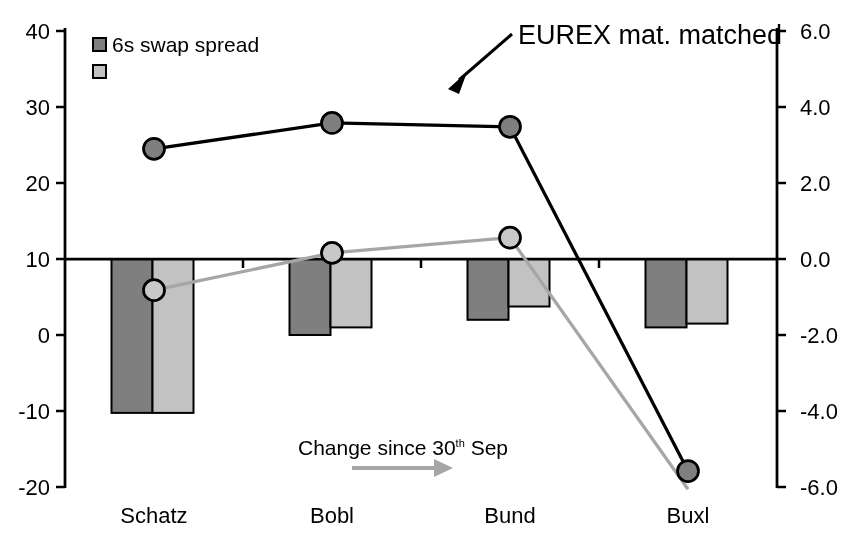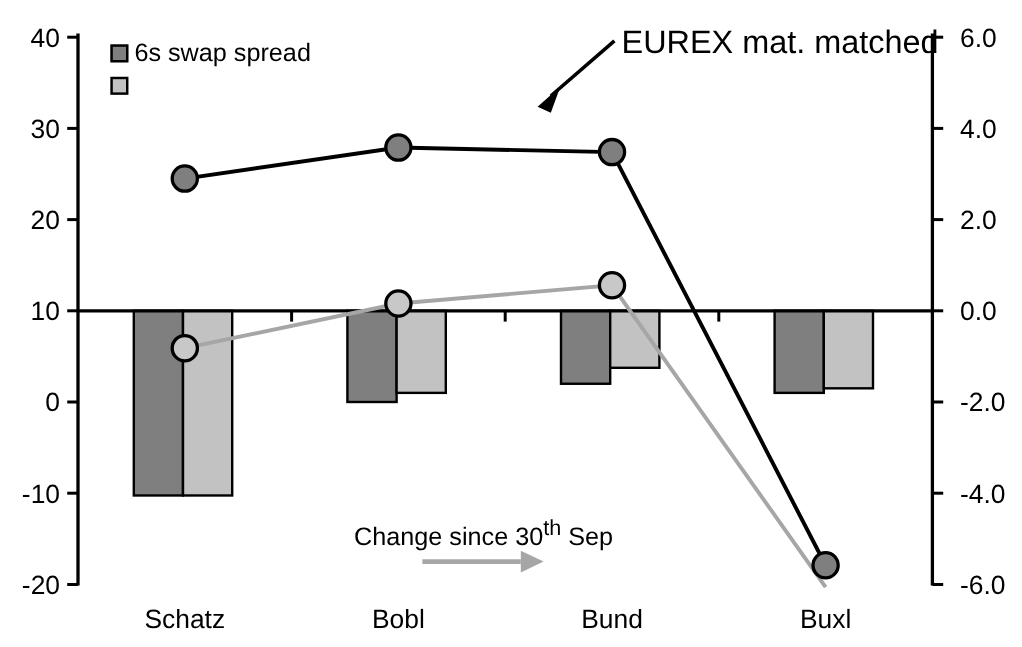--- a/index.html
+++ b/index.html
@@ -30,21 +30,21 @@
   .curve-note {
     position: absolute; left: 518px; top: 18px;
     font-size: 27px; color: #000; line-height: 1.28; white-space: nowrap;
   }
 
   
   .change-note {
     position: absolute; left: 287px; top: 436px; width: 232px;
     font-size: 21px; color: #000; text-align: center; white-space: nowrap;
   }
-  .change-note sup { font-size: 18px; vertical-align: super; line-height: 0; }
+  .change-note sup { font-size: 11px; vertical-align: super; line-height: 0; }
 </style>
 </head>
 <body>
 
 <div id="frame">
 
   <svg id="plot-svg" width="852" height="539" viewBox="0 0 852 539">
       <g>
         <rect x="111.5" y="259" width="41" height="153.89999999999998" fill="#7f7f7f" stroke="#000000" stroke-width="2"></rect>
         <rect x="289.5" y="259" width="41" height="76" fill="#7f7f7f" stroke="#000000" stroke-width="2"></rect>

